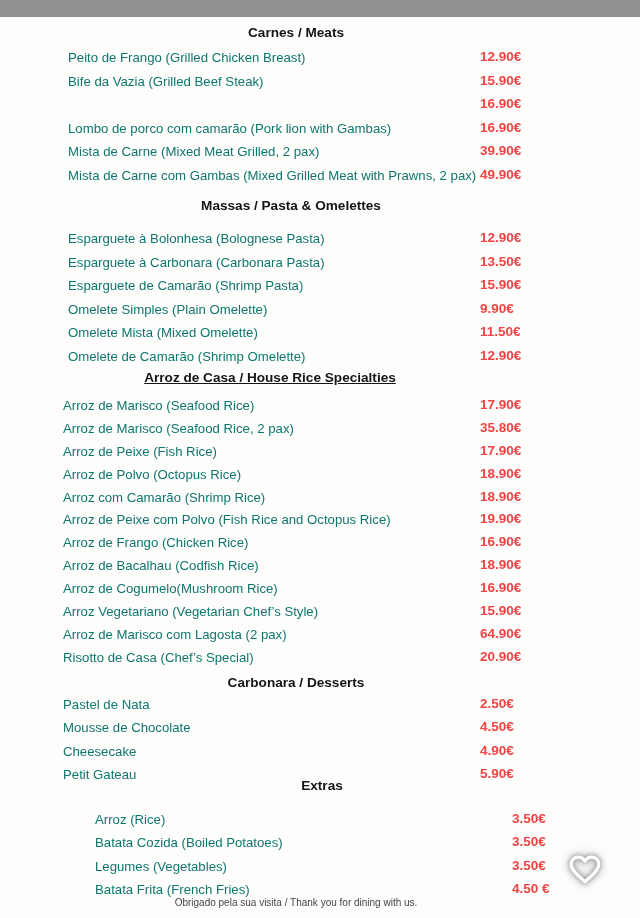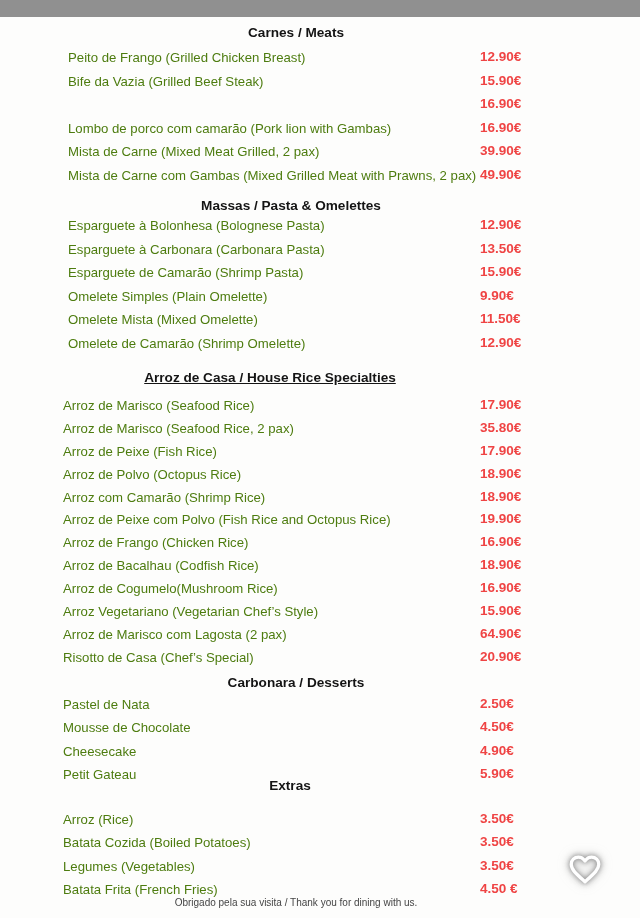--- a/index.html
+++ b/index.html
@@ -16,35 +16,35 @@
   .page{position:absolute;top:0;left:0;width:612px;height:918px;}
   .section{position:absolute;left:0;width:592px;}
   .section-title{
     margin:0;font-size:13.6px;font-weight:700;line-height:16px;
     text-align:center;color:#141414;position:relative;
   }
   #sec1{top:25px;}
   #sec2{top:198px;}
   #sec3{top:370px;}
   #sec4{top:675px;}
-  #sec5{top:778px;}
+  #sec5{top:778px;padding-left:32px;}
   #sec2 .section-title{left:-5px;}
   #sec3 .section-title{left:-26px;text-decoration:underline;}
   #sec5 .section-title{left:-6px;}
   #sec1 .rows{margin-top:5px;}
-  #sec2 .rows{}
+  #sec2 .rows{margin-top:13px;}
   #sec3 .rows{margin-top:8px;}
   #sec4 .rows{margin-top:2px;}
   #sec5 .rows{margin-top:14px;}
   .row{position:relative;height:23.5px;}
   #sec3 .row{height:22.9px;text-decoration:underline;}
   #sec4 .row,#sec5 .row{height:23.4px;}
   .item-name{
     position:absolute;left:68px;top:4px;
-    font-size:13.2px;color:#4d7c0f;white-space:nowrap;
+    font-size:13.2px;color:#0f766e;white-space:nowrap;
   }
   .indent-b .item-name{left:63px;}
   .item-price{
     position:absolute;left:480px;top:3px;
     font-size:13.5px;font-weight:600;color:#ef4444;white-space:nowrap;
   }
   .footer-note{
     position:absolute;top:897px;left:0;width:592px;
     text-align:center;font-size:10px;color:#454545;
   }

